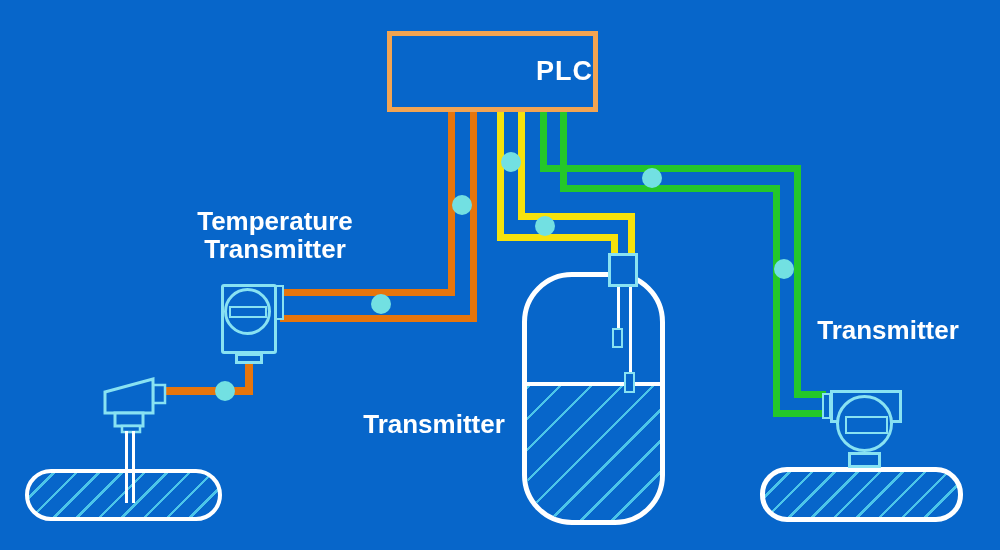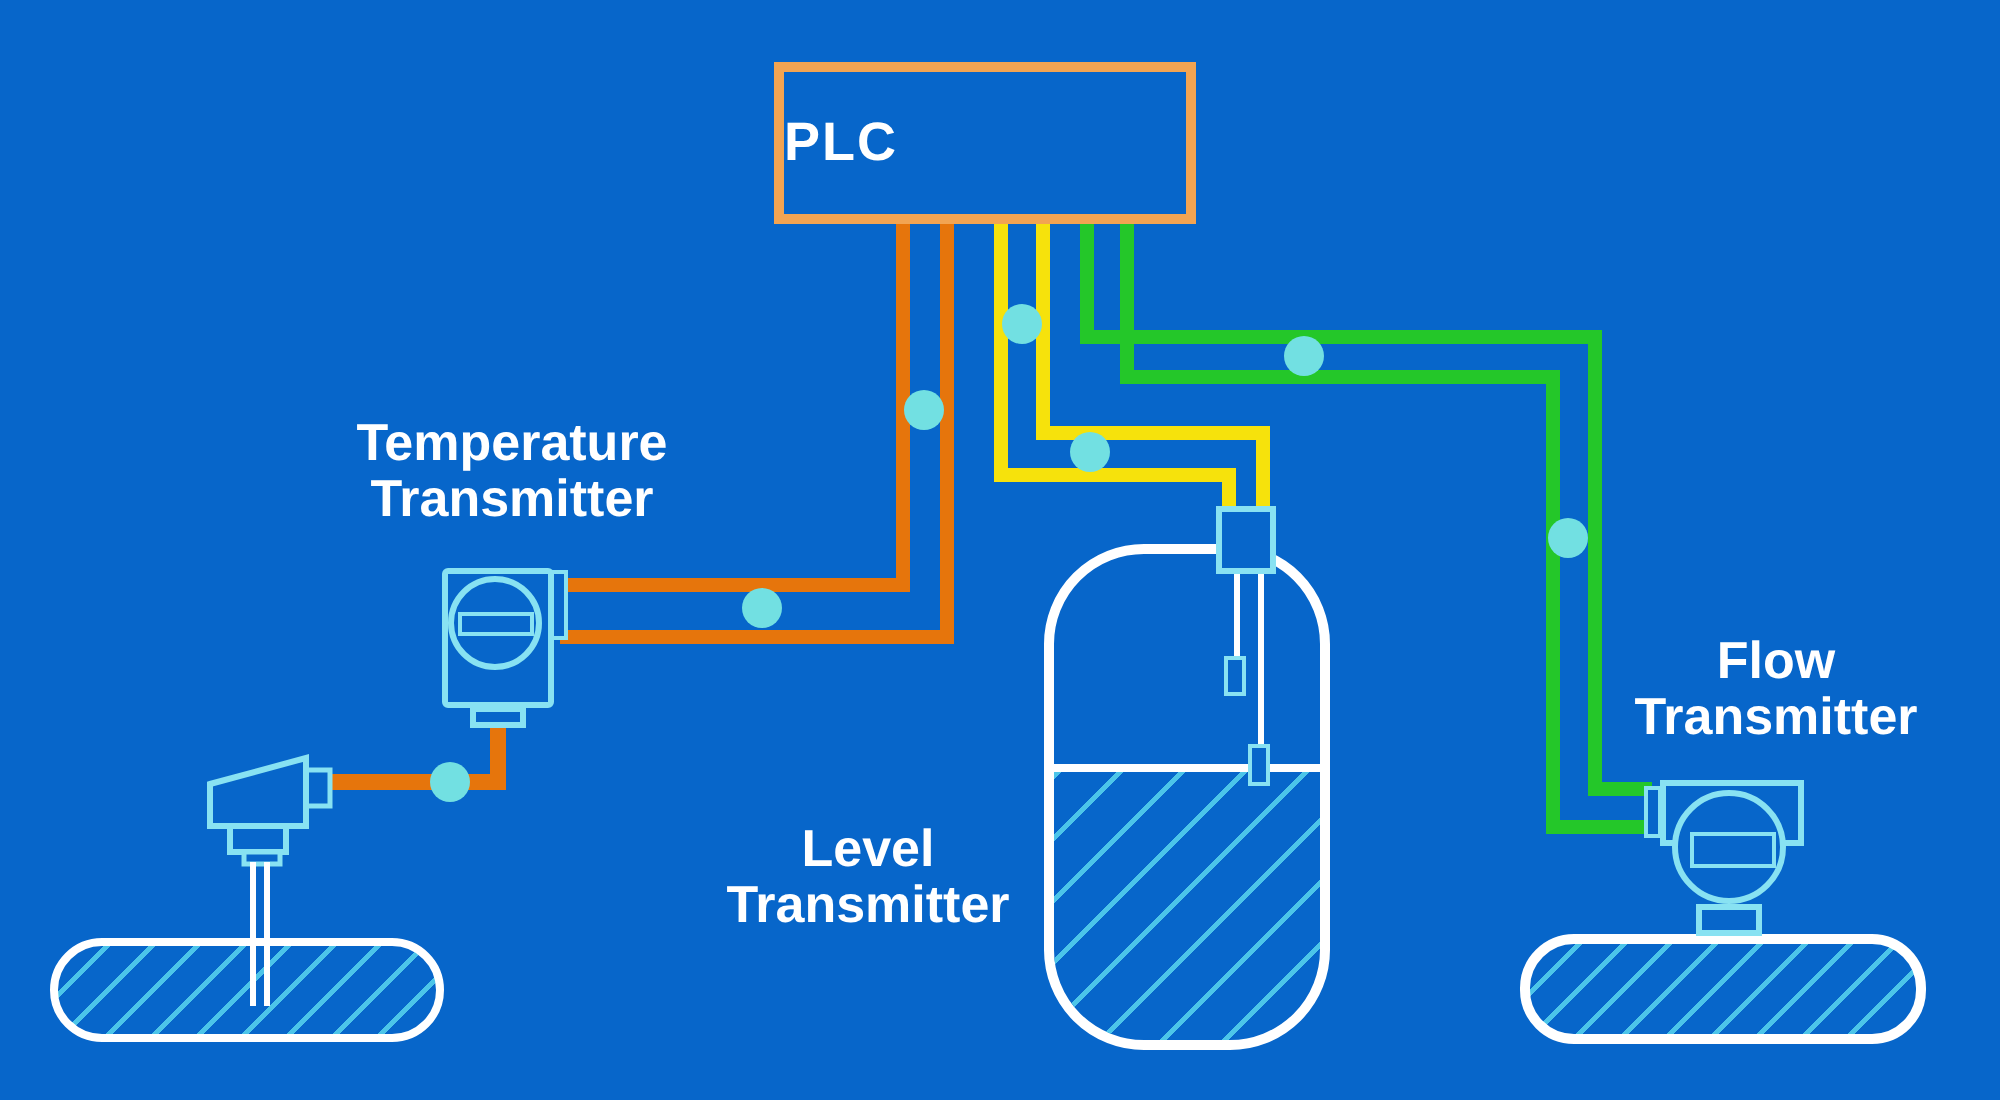--- a/index.html
+++ b/index.html
@@ -39,21 +39,21 @@
   .probe{position:absolute;background:var(--tank-stroke);}
   
   .label{
     position:absolute;color:var(--label-text);font-weight:bold;
     font-size:26px;line-height:28px;text-align:center;white-space:nowrap;
   }
   
   #plc{
     position:absolute;left:387px;top:31px;width:211px;height:81px;
     box-sizing:border-box;border:5px solid var(--plc-border);
-    display:flex;align-items:center;justify-content:flex-start;
+    display:flex;align-items:center;justify-content:flex-end;
     color:var(--label-text);font-weight:bold;font-size:27px;letter-spacing:1px;
   }
 </style>
 </head>
 <body>
 
 <div id="canvas">
 
   <div class="tank hatch" style="left:25px;top:469px;width:197px;height:52px;border-radius:26px;"></div>
 
@@ -118,26 +118,24 @@
   <div class="probe" style="left:629px;top:287px;width:3px;height:87px;"></div>
   <div class="dev2" style="left:624px;top:372px;width:11px;height:21px;"></div>
   <div class="dev" style="left:608px;top:253px;width:30px;height:34px;"></div>
 
   <div class="dev" style="left:848px;top:452px;width:33px;height:16px;"></div>
   <div class="dev2" style="left:822px;top:393px;width:9px;height:26px;"></div>
   <div class="dev" style="left:830px;top:390px;width:72px;height:33px;"></div>
   <div class="dev circle" style="left:836px;top:395px;width:57px;height:57px;"></div>
   <div class="dev2" style="left:845px;top:416px;width:43px;height:18px;"></div>
 
-  <div class="label" style="left:126px;top:207px;width:260px;">
+  <div class="label" style="left:145px;top:207px;width:260px;">
     <div>Temperature</div>
     <div>Transmitter</div>
   </div>
   <div class="label" style="left:334px;top:410px;width:200px;">
-    <div>Level</div>
     <div>Transmitter</div>
   </div>
   <div class="label" style="left:788px;top:316px;width:200px;">
-    <div>Flow</div>
     <div>Transmitter</div>
   </div>
 
 </div>
 
 </body></html>

